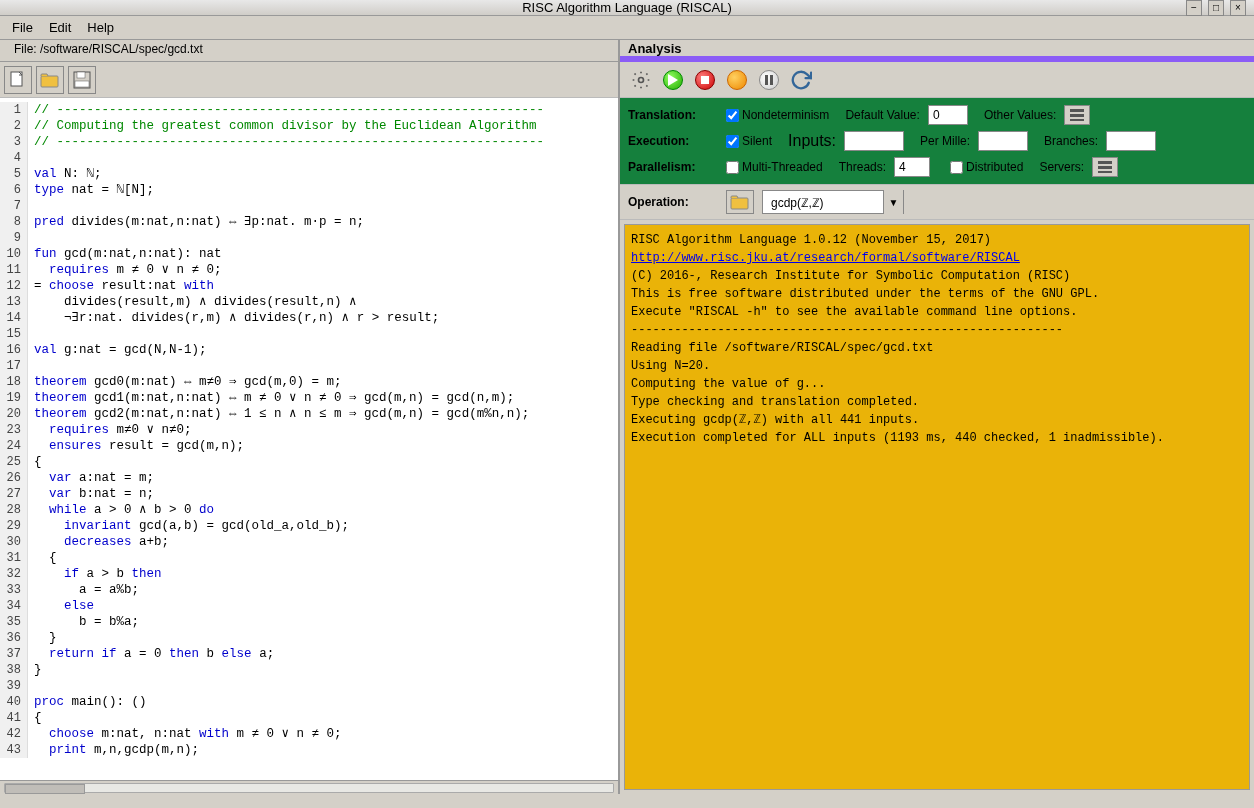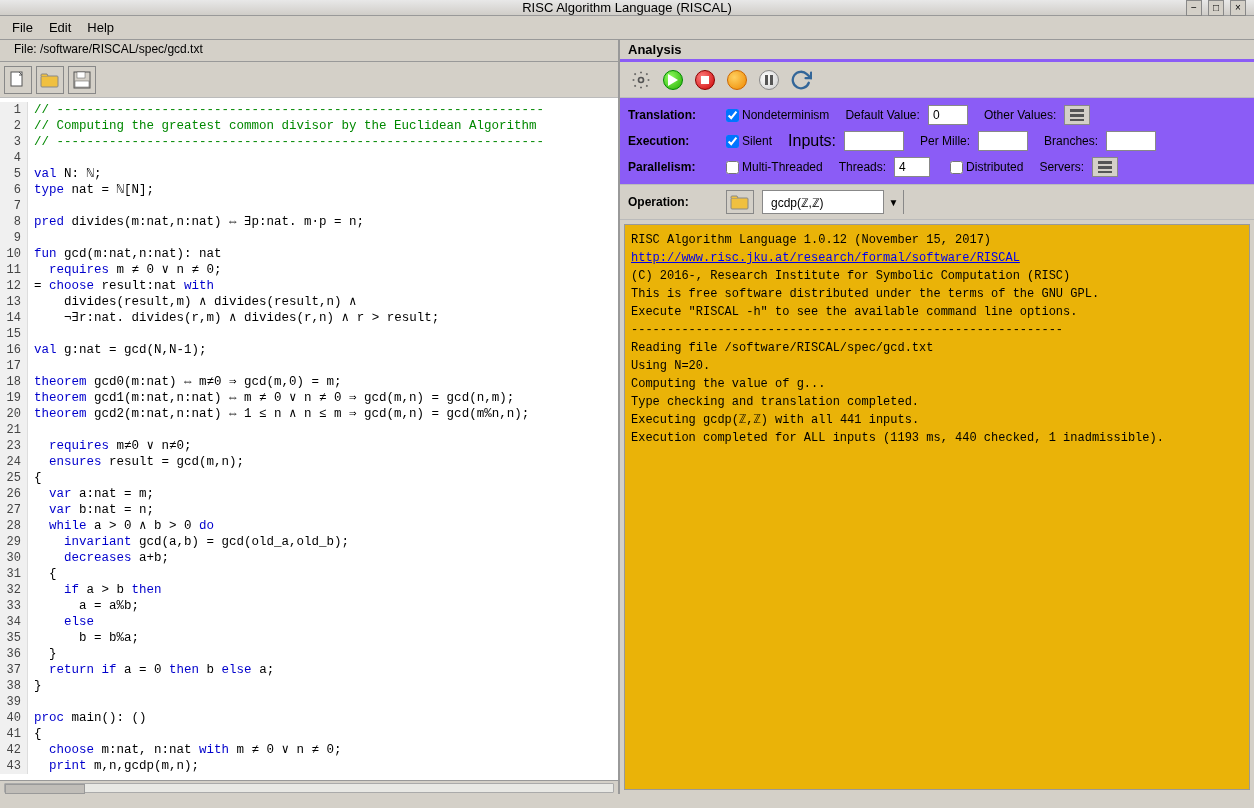--- a/index.html
+++ b/index.html
@@ -166,21 +166,21 @@
       display: flex;
       flex-direction: column;
       background: #d4d0c8;
     }
 
     .analysis-header {
       padding: 4px 8px;
       font-family: Arial, sans-serif;
       font-size: 13px;
       font-weight: bold;
-      border-bottom: 3px solid #8b5cf6;
+      border-bottom: 6px solid #8b5cf6;
       height: 22px;
       display: flex;
       align-items: center;
     }
 
     .analysis-toolbar {
       background: #d4d0c8;
       height: 36px;
       display: flex;
       align-items: center;
@@ -198,21 +198,21 @@
       display: flex;
       align-items: center;
       justify-content: center;
       border-radius: 3px;
     }
 
     
     .gear-svg { width: 20px; height: 20px; }
 
     .analysis-controls {
-      background: #8b5cf6;
+      background: #15803d;
       padding: 4px 8px;
       border-bottom: 1px solid #bbb;
     }
     .control-row {
       display: flex;
       align-items: center;
       gap: 8px;
       padding: 3px 0;
       font-family: Arial, sans-serif;
       font-size: 12px;
@@ -403,21 +403,20 @@
         <div class="code-line"><span class="line-num">11</span><span class="line-content">  <span style="color:#0000cc">requires</span> m ≠ 0 ∨ n ≠ 0;</span></div>
         <div class="code-line"><span class="line-num">12</span><span class="line-content">= <span style="color:#0000cc">choose</span> result:nat <span style="color:#0000cc">with</span></span></div>
         <div class="code-line"><span class="line-num">13</span><span class="line-content">    divides(result,m) ∧ divides(result,n) ∧</span></div>
         <div class="code-line"><span class="line-num">14</span><span class="line-content">    ¬∃r:nat. divides(r,m) ∧ divides(r,n) ∧ r &gt; result;</span></div>
         <div class="code-line"><span class="line-num">15</span><span class="line-content"></span></div>
         <div class="code-line"><span class="line-num">16</span><span class="line-content"><span style="color:#0000cc">val</span> g:nat = gcd(N,N-1);</span></div>
         <div class="code-line"><span class="line-num">17</span><span class="line-content"></span></div>
         <div class="code-line"><span class="line-num">18</span><span class="line-content"><span style="color:#0000cc">theorem</span> gcd0(m:nat) ⇔ m≠0 ⇒ gcd(m,0) = m;</span></div>
         <div class="code-line"><span class="line-num">19</span><span class="line-content"><span style="color:#0000cc">theorem</span> gcd1(m:nat,n:nat) ⇔ m ≠ 0 ∨ n ≠ 0 ⇒ gcd(m,n) = gcd(n,m);</span></div>
         <div class="code-line"><span class="line-num">20</span><span class="line-content"><span style="color:#0000cc">theorem</span> gcd2(m:nat,n:nat) ⇔ 1 ≤ n ∧ n ≤ m ⇒ gcd(m,n) = gcd(m%n,n);</span></div>
-        <div class="code-line"><span class="line-num">21</span><span class="line-content"></span></div>
         <div class="code-line"><span class="line-num">23</span><span class="line-content">  <span style="color:#0000cc">requires</span> m≠0 ∨ n≠0;</span></div>
         <div class="code-line"><span class="line-num">24</span><span class="line-content">  <span style="color:#0000cc">ensures</span> result = gcd(m,n);</span></div>
         <div class="code-line"><span class="line-num">25</span><span class="line-content">{</span></div>
         <div class="code-line"><span class="line-num">26</span><span class="line-content">  <span style="color:#0000cc">var</span> a:nat = m;</span></div>
         <div class="code-line"><span class="line-num">27</span><span class="line-content">  <span style="color:#0000cc">var</span> b:nat = n;</span></div>
         <div class="code-line"><span class="line-num">28</span><span class="line-content">  <span style="color:#0000cc">while</span> a &gt; 0 ∧ b &gt; 0 <span style="color:#0000cc">do</span></span></div>
         <div class="code-line"><span class="line-num">29</span><span class="line-content">    <span style="color:#0000cc">invariant</span> gcd(a,b) = gcd(old_a,old_b);</span></div>
         <div class="code-line"><span class="line-num">30</span><span class="line-content">    <span style="color:#0000cc">decreases</span> a+b;</span></div>
         <div class="code-line"><span class="line-num">31</span><span class="line-content">  {</span></div>
         <div class="code-line"><span class="line-num">32</span><span class="line-content">    <span style="color:#0000cc">if</span> a &gt; b <span style="color:#0000cc">then</span></span></div>

